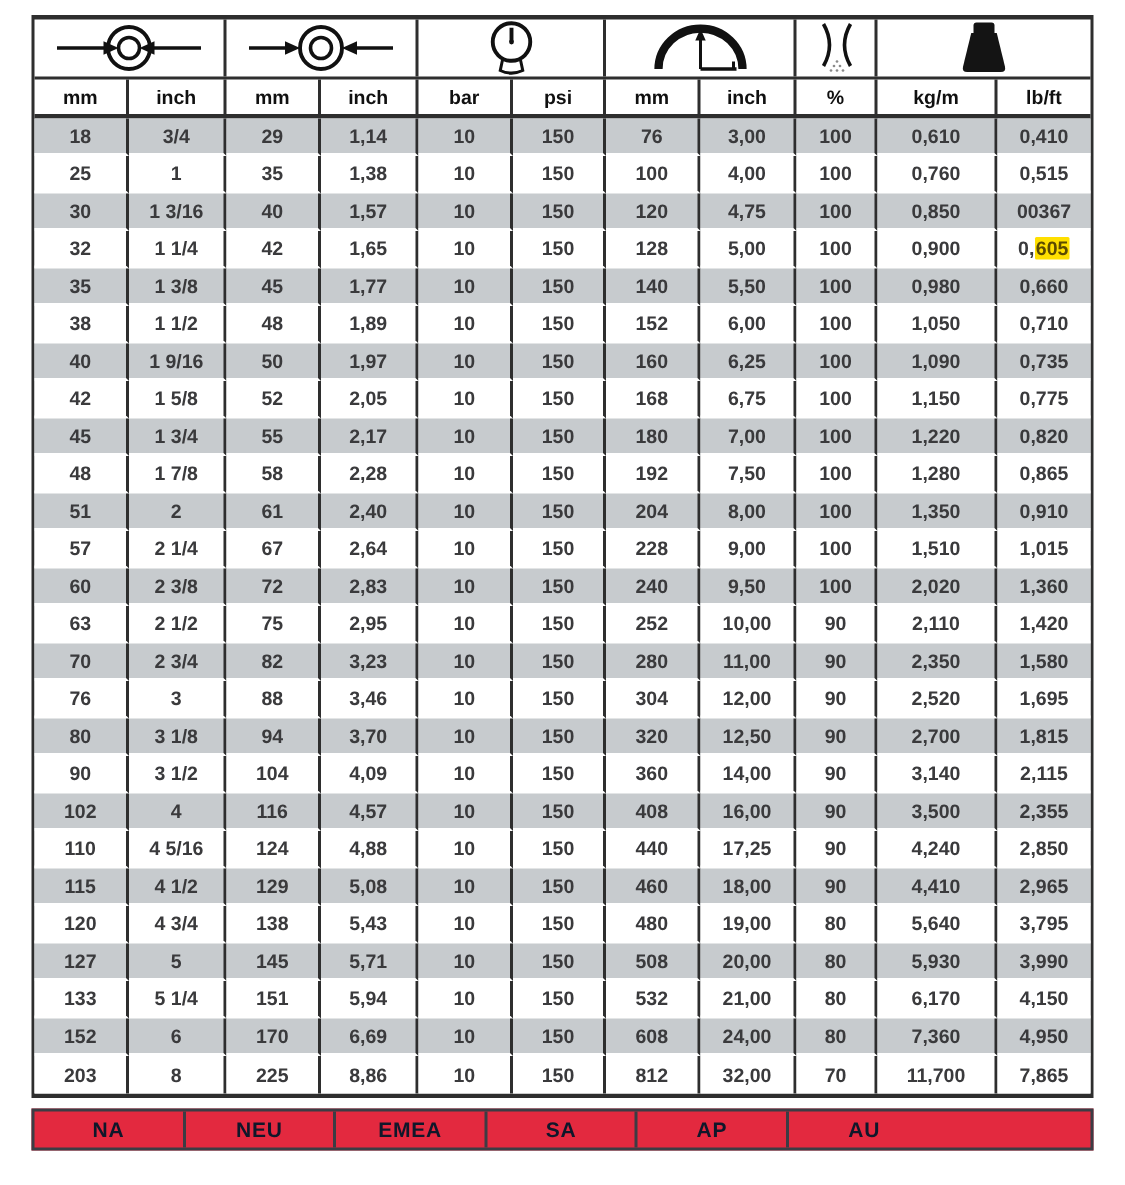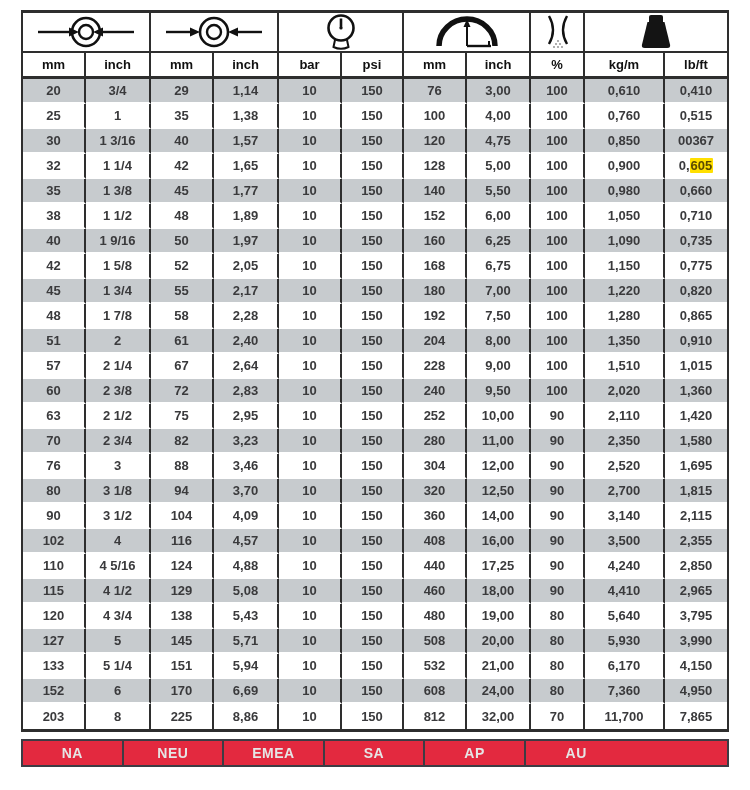--- a/index.html
+++ b/index.html
@@ -69,21 +69,21 @@
   
   .region-bar{
     width:708px;margin:7px auto 0;
     display:grid;grid-template-columns:repeat(7,1fr);
     height:28px;
     background:var(--red);
     border:2px solid #3c3c44;
   }
   .region-cell{
     display:flex;align-items:center;justify-content:center;
-    color:#e5e5e5;font-weight:bold;font-size:14px;letter-spacing:.5px;
+    color:#0f172a;font-weight:bold;font-size:14px;letter-spacing:.5px;
     border-right:2px solid #3c3c44;
   }
   .region-cell:last-child{border-right:none;}
 </style>
 </head>
 <body>
 
 <div class="page">
   <div class="spec-table">
     <div class="icon-row" id="icon-row">
@@ -153,21 +153,21 @@
         <div class="c">bar</div>
         <div class="c">psi</div>
         <div class="c">mm</div>
         <div class="c">inch</div>
         <div class="c">%</div>
         <div class="c">kg/m</div>
         <div class="c">lb/ft</div>
       </div>
     <div id="data-rows">
         <div class="row alt">
-          <div class="c">20</div>
+          <div class="c">18</div>
           <div class="c">3/4</div>
           <div class="c">29</div>
           <div class="c">1,14</div>
           <div class="c">10</div>
           <div class="c">150</div>
           <div class="c">76</div>
           <div class="c">3,00</div>
           <div class="c">100</div>
           <div class="c">0,610</div>
           <div class="c">0,410</div>

